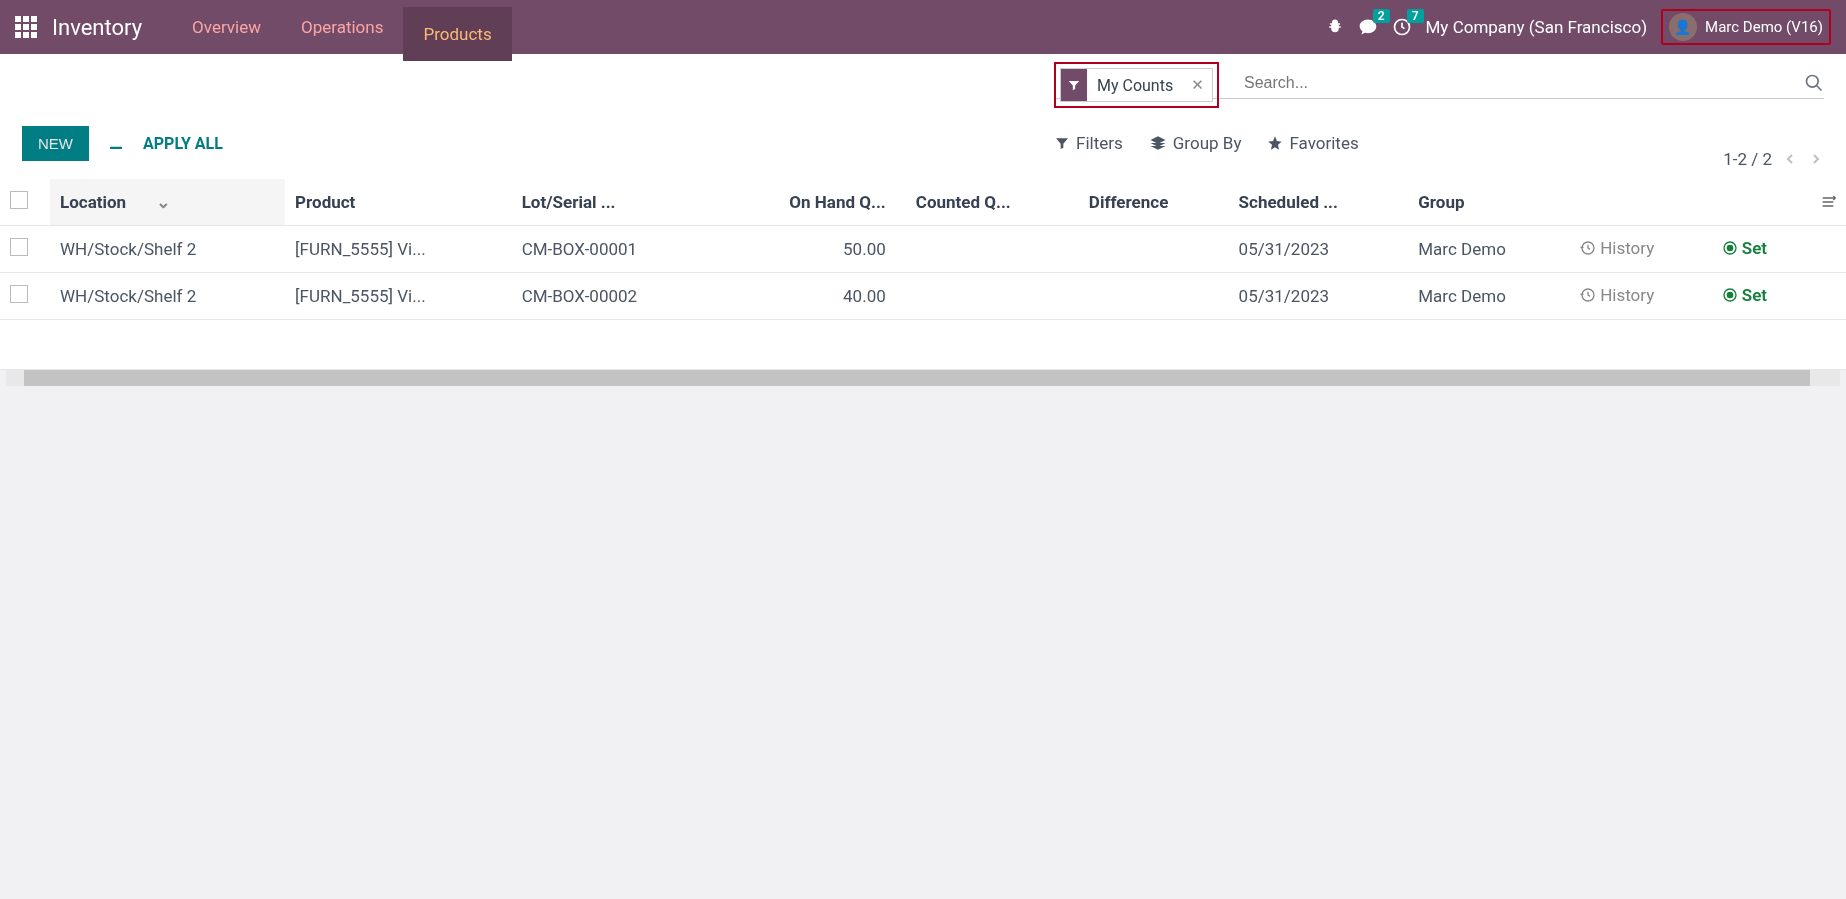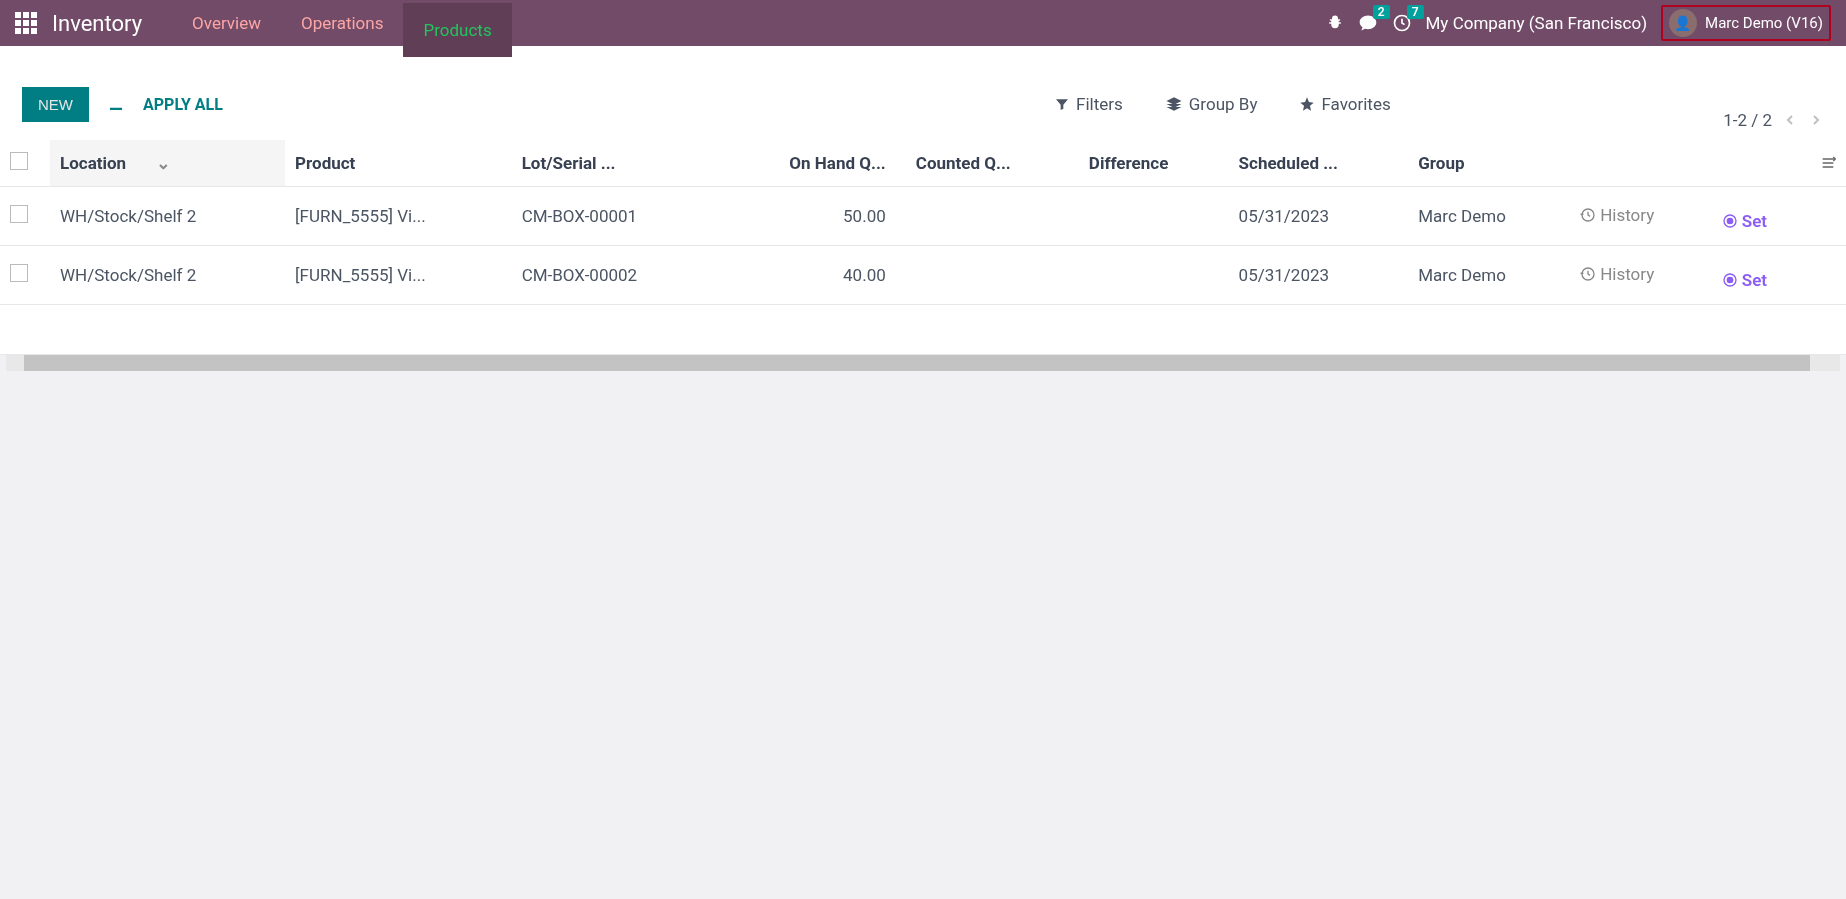--- a/index.html
+++ b/index.html
@@ -4,39 +4,39 @@
 <style>
 * { box-sizing: border-box; margin: 0; padding: 0; }
 body {
   font-family: -apple-system, BlinkMacSystemFont, "Segoe UI", Roboto, sans-serif;
   background: #f1f0f3;
   color: #374151;
   font-size: 15px;
 }
 .navbar {
   background: #714B67;
-  height: 46px;
+  height: 54px;
   display: flex;
   align-items: center;
   padding: 0 15px;
   color: #fff;
   justify-content: flex-end;
 }
 .apps-icon {
   display: grid;
   grid-template-columns: repeat(3, 6px);
   grid-template-rows: repeat(3, 6px);
   gap: 2px;
   margin-right: 15px;
   cursor: pointer;
 }
 .apps-icon span { background: #fff; }
 .brand { font-size: 22px; font-weight: 400; margin-right: 30px; }
 .nav-item { padding: 0 20px; height: 54px; display: flex; align-items: center; color: #fca5a5; cursor: pointer; font-size: 17px; }
-.nav-item.active { background: #5f3e56; color: #22c55e; margin-top: 13px; }
+.nav-item.active { background: #5f3e56; color: #fdba74; margin-top: 13px; }
 .nav-right { margin-left: auto; display: flex; align-items: center; gap: 14px; }
 .nav-icon { position: relative; cursor: pointer; color: #fff; }
 .badge { position: absolute; top: -8px; right: -12px; background: #00A09D; color: #fff; font-size: 12px; padding: 0 5px; border-radius: 2px; font-weight: 600; }
 .company { font-size: 17px; cursor: pointer; }
 .user-menu { display: flex; align-items: center; gap: 8px; cursor: pointer; border: 2px solid #b00020; padding: 2px 6px; border-radius: 2px; }
 .avatar { width: 28px; height: 28px; border-radius: 50%; background: #8a6d6d; display:flex; align-items:center; justify-content:center; font-size:14px; color:#fff;}
 
 .control-panel { background: #fff; padding: 14px 22px 10px; }
 .cp-top { display: flex; align-items: center; }
 .page-title { font-size: 24px; color: #4c4c4c; font-weight: 400; }
@@ -46,35 +46,35 @@
 .facet-icon { background: #714B67; color: #fff; width: 26px; height: 32px; display: flex; align-items: center; justify-content: center; }
 .facet-label { padding: 0 10px; font-size: 16px; }
 .facet-remove { padding: 0 8px; color: #888; cursor: pointer; }
 .search-input { border: none; outline: none; font-size: 16px; padding: 6px 10px; flex: 1; margin-left: 180px; color: #888; }
 .search-btn { cursor: pointer; color: #6b7280; }
 
 .cp-bottom { display: flex; align-items: center; margin-top: 18px; }
 .btn-new { background: #017E84; color: #e5e5e5; border: none; padding: 9px 16px; font-weight: 400; font-size: 15px; cursor: pointer; }
 .btn-icon { color: #017E84; margin: 0 18px; cursor: pointer; }
 .btn-link { color: #017E84; font-weight: 700; font-size: 16px; cursor: pointer; }
-.search-options { margin-left: auto; display: flex; gap: 42px; align-items: center; flex: 0 0 770px;}
+.search-options { margin-left: auto; display: flex; gap: 26px; align-items: center; flex: 0 0 770px;}
 .sopt { display: flex; align-items: center; gap: 6px; cursor: pointer; font-size: 17px; color: #4b5563; }
 .pager { margin-left: auto; display: flex; align-items: center; gap: 10px; font-size: 17px; color: #4b5563; margin-top: 32px; }
 .pager-arrow { color: #c0c0c0; cursor: pointer; }
 
 .table-wrap { background: #fff; overflow-x: auto;}
 .inv-table { width: 100%; border-collapse: collapse; }
 .inv-table th { text-align: left; padding: 12px 10px; font-weight: 700; font-size: 17px; border-bottom: 1px solid #e5e7eb; color: #374151; white-space: nowrap;}
 .inv-table td { padding: 12px 10px; font-size: 17px; border-bottom: 1px solid #e5e7eb; color: #4b5563; white-space: nowrap;}
 .inv-table th.onhand, .inv-table td.onhand { text-align: right; padding-right: 20px;}
 .inv-table th.location { background: #f5f5f5; position: relative;}
 .chk { width: 18px; height: 18px; border: 1px solid #bbb; display: inline-block; cursor: pointer; }
 .row-action { display: inline-flex; align-items: center; gap: 4px; cursor: pointer; }
 .row-action.history { color: #888; }
-.row-action.set { color: #8b5cf6; font-weight: 600; margin-top: 12px; }
+.row-action.set { color: #15803d; font-weight: 600; }
 .chev-down { color: #888; margin-left: 30px;}
 .hscroll { height: 16px; background: #e8e8e8; position: relative; margin: 0 6px 6px;}
 .hscroll-thumb { position:absolute; left:18px; top:0; right:30px; height:100%; background:#c3c3c3;}
 svg { display:block; }
 </style>
 </head>
 <body>
 
 <div class="navbar">
   <div class="apps-icon">
@@ -114,20 +114,40 @@
     <div class="company">My Company (San Francisco)</div>
     <div class="user-menu">
       <div class="avatar">👤</div>
       <span>Marc Demo (V16)</span>
     </div>
   </div>
 </div>
 
 <div class="control-panel">
   <div class="cp-top">
+    <div class="search-wrap">
+      <div class="search-highlight">
+        <div class="facet">
+          <div class="facet-icon">
+            <svg width="14" height="14" viewBox="0 0 24 24" fill="currentColor">
+                <path d="M3 5h18l-7 8v6l-4 2v-8z"></path>
+              </svg>
+          </div>
+          <span class="facet-label">My Counts</span>
+          <span class="facet-remove">✕</span>
+        </div>
+      </div>
+      <input class="search-input" placeholder="Search..." style="">
+      <div class="search-btn">
+        <svg width="20" height="20" viewBox="0 0 24 24" fill="none" stroke="currentColor" stroke-width="2">
+            <circle cx="10" cy="10" r="7"></circle>
+            <path d="M21 21l-6-6"></path>
+          </svg>
+      </div>
+    </div>
   </div>
   <div class="cp-bottom">
     <button class="btn-new">NEW</button>
     <span class="btn-icon">
       <svg width="18" height="18" viewBox="0 0 24 24" fill="currentColor">
           <path d="M12 3v10m0 0l-4-4m4 4l4-4M4 17h16v3H4z"></path>
         </svg>
     </span>
     <span class="btn-link">APPLY ALL</span>
     <div class="search-options">

